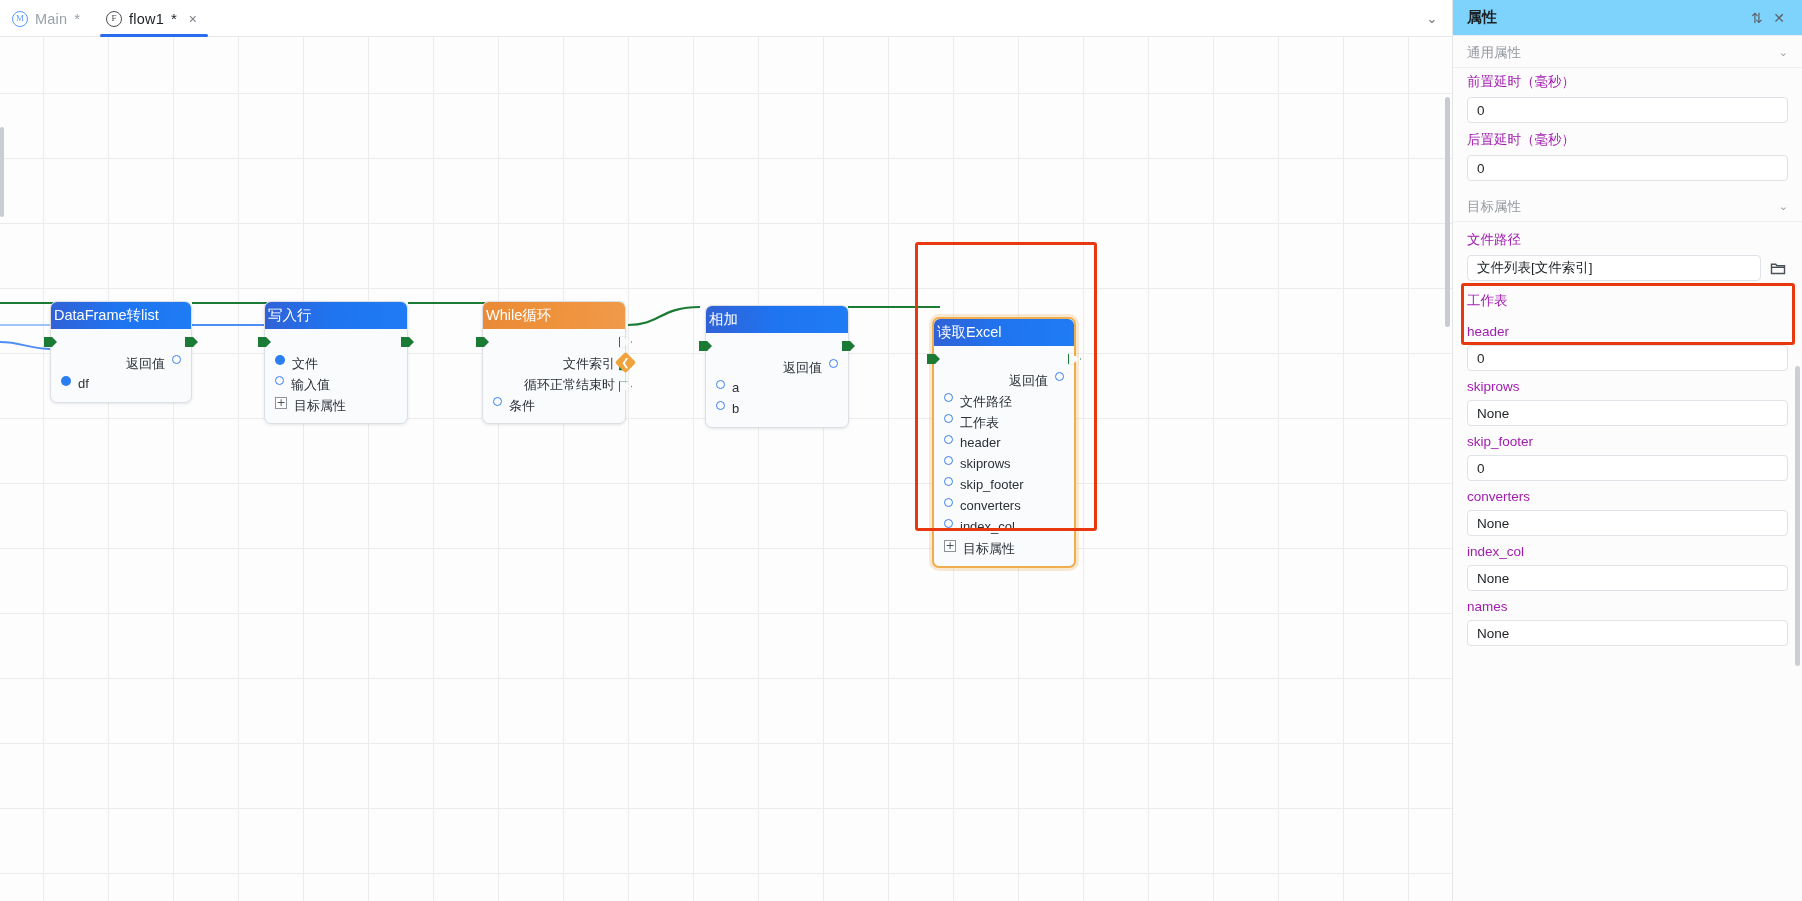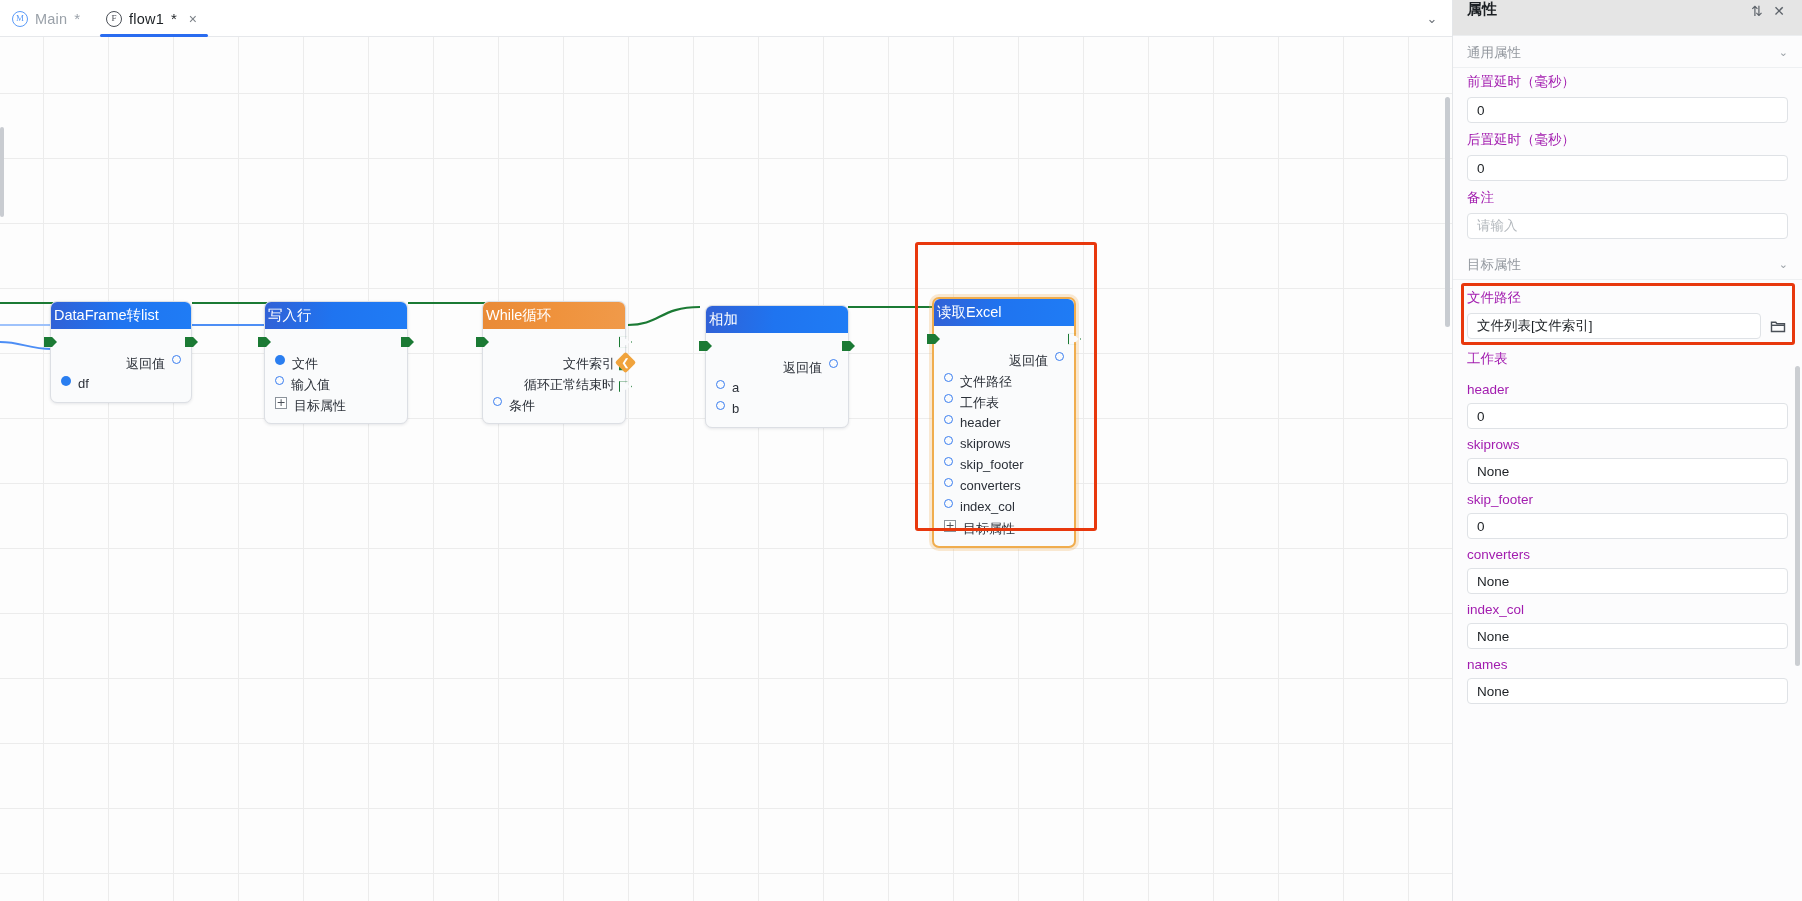--- a/index.html
+++ b/index.html
@@ -175,24 +175,24 @@
   
   .props {
     width: 350px; height: 901px;
     background: #fcfcfd;
     border-left: 1px solid #e4e6e9;
     display: flex; flex-direction: column;
     position: relative;
   }
   .props-head {
     height: 36px; min-height: 32px;
-    display: flex; 
+    display: flex; align-items: center;
     padding: 0 12px 0 14px;
     border-bottom: 1px solid #eceef0;
-    background: #e5e5e5;
+    background: #7dd3fc;
   }
   .props-title { font-size: 15px; font-weight: bold; color: #1c2024; flex: 1 1 auto; }
   .props-icon {
     width: 22px; height: 22px; display: flex; align-items: center; justify-content: center;
     color: #5c6269; font-size: 14px; cursor: pointer;
   }
   .props-scroll {
     flex: 1 1 auto; overflow: hidden; position: relative;
     padding: 0 0 0 0;
   }
@@ -382,21 +382,21 @@
             <span class="dot-hollow inline-dot"></span>
             <span>a</span>
           </div>
           <div class="row">
             <span class="dot-hollow inline-dot"></span>
             <span>b</span>
           </div>
         </div>
       </div>
 
-      <div class="node selected" style="left:932px; top:260px; width:144px;">
+      <div class="node selected" style="left:932px; top:280px; width:144px;">
         <div class="node-head blue">读取Excel</div>
         <div class="node-body">
           <div class="exec-row">
             <div class="port-wrap left">
                 <span class="exec-solid"></span>
               </div>
             <div class="port-wrap right">
                 <span class="exec-hollow"></span>
               </div>
           </div>
@@ -461,24 +461,20 @@
       <div class="field">
         <div class="field-label">前置延时（毫秒）</div>
         <div class="input">0</div>
       </div>
 
       <div class="field">
         <div class="field-label">后置延时（毫秒）</div>
         <div class="input">0</div>
       </div>
 
-      <div class="field">
-        <div class="field-label">备注</div>
-        <div class="input placeholder">请输入</div>
-      </div>
 
       <div class="section-head" style="margin-top:8px;">
         <span class="lbl">目标属性</span>
         <span class="chev">⌄</span>
       </div>
 
       <div class="field" style="padding-top:9px;">
         <div class="field-label">文件路径</div>
         <div class="input-row">
           <div class="input">文件列表[文件索引]</div>

